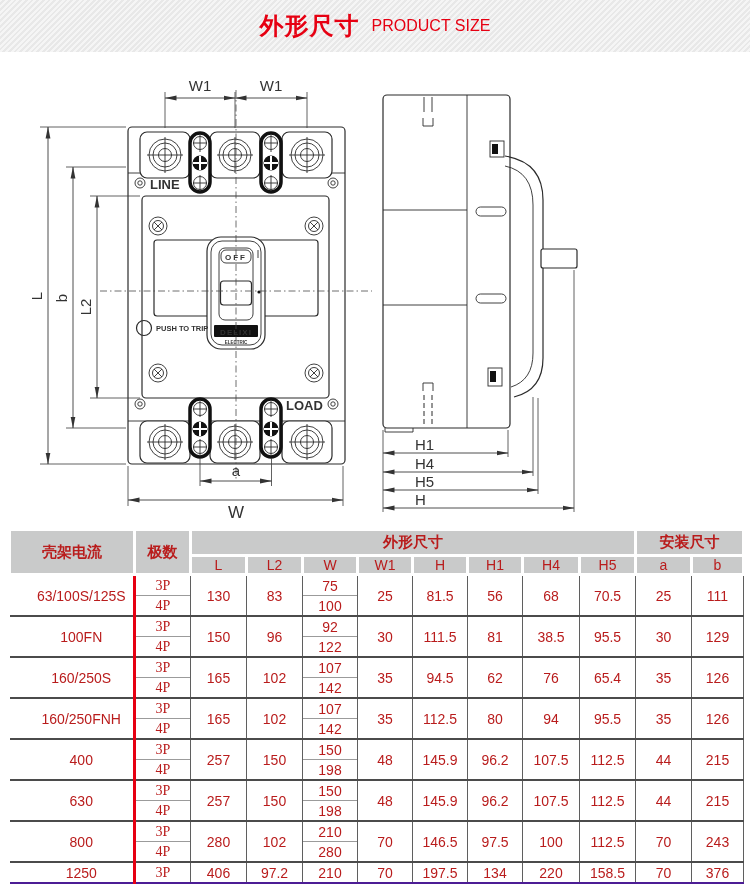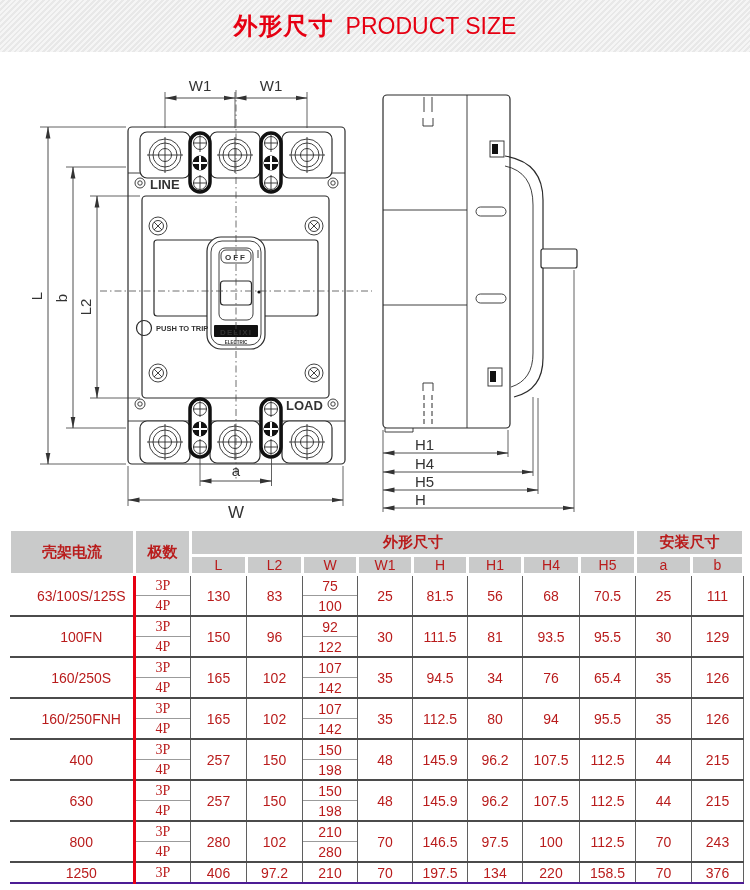--- a/index.html
+++ b/index.html
@@ -7,21 +7,21 @@
     width:750px;height:890px;overflow:hidden;background:#ffffff;
     font-family:"Liberation Sans", sans-serif;color:#333;
   }
   
   .title-band{
     width:750px;height:52px;
     background:repeating-linear-gradient(135deg,#f5f5f5 0 2px,#e8e8e8 2px 4px);
     display:flex;align-items:center;justify-content:center;
   }
   .title-band .zh{color:#e60012;font-size:24px;font-weight:700;letter-spacing:1px;}
-  .title-band .en{color:#e60012;font-size:23px;font-weight:500;margin-left:12px;letter-spacing:0px;}
+  .title-band .en{color:#e60012;font-size:16px;font-weight:500;margin-left:12px;letter-spacing:0px;}
   
   .drawing{display:block;width:750px;height:470px;background:#fff;}
   .drawing text{font-family:"Liberation Sans", sans-serif;fill:#333;}
   .oline{stroke:#2b2b2b;fill:none;stroke-width:1.2;}
   .oline-thin{stroke:#2b2b2b;fill:none;stroke-width:0.9;}
   .wfill{fill:#ffffff;}
   .dash{stroke:#4a4a4a;stroke-width:0.8;fill:none;stroke-dasharray:7 3 1.5 3;}
   .dash2{stroke:#2b2b2b;stroke-width:1;fill:none;stroke-dasharray:5 3;}
   .dim{stroke:#3a3a3a;stroke-width:0.9;fill:none;}
   .ext{stroke:#3a3a3a;stroke-width:0.8;fill:none;}
@@ -381,39 +381,39 @@
 
     <tr class="g">
       <td class="frame" rowspan="2">100FN</td>
       <td class="pole">3P</td>
       <td rowspan="2">150</td>
       <td rowspan="2">96</td>
       <td class="wcell">92</td>
       <td rowspan="2">30</td>
       <td rowspan="2">111.5</td>
       <td rowspan="2">81</td>
-      <td rowspan="2">93.5</td>
+      <td rowspan="2">38.5</td>
       <td rowspan="2">95.5</td>
       <td rowspan="2">30</td>
       <td rowspan="2">129</td>
     </tr>
     <tr class="s">
       <td class="pole">4P</td>
       <td class="wcell">122</td>
     </tr>
 
     <tr class="g">
       <td class="frame" rowspan="2">160/250S</td>
       <td class="pole">3P</td>
       <td rowspan="2">165</td>
       <td rowspan="2">102</td>
       <td class="wcell">107</td>
       <td rowspan="2">35</td>
       <td rowspan="2">94.5</td>
-      <td rowspan="2">34</td>
+      <td rowspan="2">62</td>
       <td rowspan="2">76</td>
       <td rowspan="2">65.4</td>
       <td rowspan="2">35</td>
       <td rowspan="2">126</td>
     </tr>
     <tr class="s">
       <td class="pole">4P</td>
       <td class="wcell">142</td>
     </tr>
 

